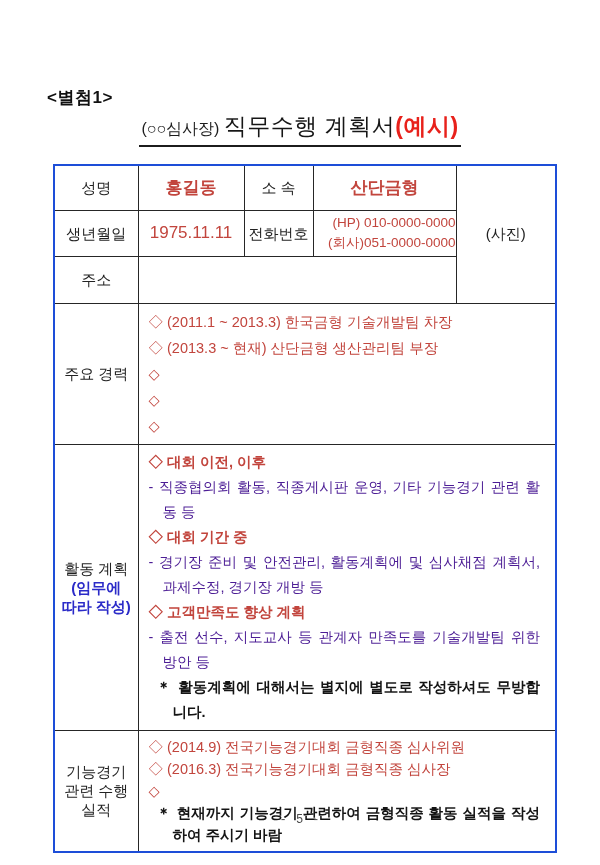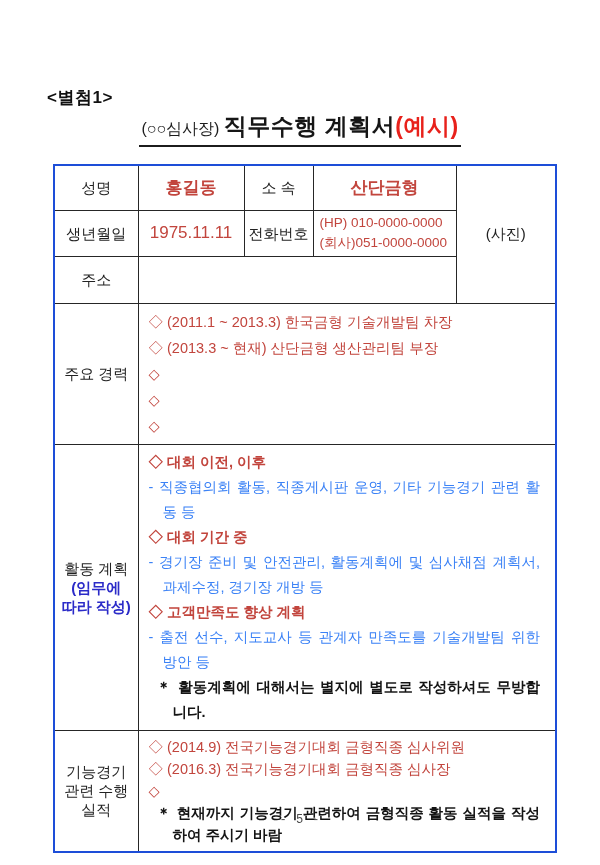--- a/index.html
+++ b/index.html
@@ -8,42 +8,42 @@
     position:relative; width:600px; height:865px; background:#ffffff;
     font-family:"Liberation Sans", sans-serif; color:#1f1f1f; overflow:hidden;border-radius:30px;
   }
   .attachment {
     position:absolute; left:47px; top:86px;
     font-size:17px; font-weight:bold; color:#111; letter-spacing:0.5px;
   }
   .title-wrap { position:absolute; left:0; top:111px; width:100%; text-align:center; }
   .title-inner { display:inline-block; border-bottom:2px solid #1c1c1c; padding:0 2px 3px 2px; }
   .title-prefix { font-size:16px; font-weight:normal; color:#1c1c1c; }
-  .title-main { font-size:23px; font-weight:bold; color:#161616; letter-spacing:0.5px; }
+  .title-main { font-size:23px; font-weight:normal; color:#161616; letter-spacing:0.5px; }
   .title-suffix { font-size:23px; font-weight:bold; color:#e8211b; letter-spacing:0.5px; }
 
   table.form {
     position:absolute; left:53px; top:164px; width:502px;
     border-collapse:collapse; table-layout:fixed;
     border:2px solid #1d4ed8;
   }
   table.form td { border:1px solid #262626; vertical-align:middle; }
   td.lbl { text-align:center; font-size:15px; color:#222; line-height:19px; }
   td.val { text-align:center; font-size:17px; }
   .red { color:#c2453d; }
   .rbold { font-weight:bold; }
-  td.phone { text-align:left; padding-left:6px; font-size:13.5px; line-height:20px; }
+  td.phone { text-align:right; padding-left:6px; font-size:13.5px; line-height:20px; }
   td.photo { text-align:center; font-size:15px; color:#222; }
   td.content { padding:5px 15px 5px 8px; vertical-align:middle; }
 
   .c-line { font-size:14.5px; line-height:26px; color:#c2453d; padding-left:2px; }
 
   .a-line { font-size:14.5px; line-height:25px; }
   .a-heading { color:#c2453d; font-weight:bold; padding-left:2px; }
-  .a-dash { color:#3b82f6; padding-left:16px; text-indent:-14px; text-align:justify; }
+  .a-dash { color:#4c1d95; padding-left:16px; text-indent:-14px; text-align:justify; }
   .a-note { color:#141414; font-weight:bold; padding-left:26px; text-indent:-16px; text-align:justify; }
 
   .h-line { font-size:14.5px; line-height:22px; }
 
   .blue { color:#2b2bc8; font-weight:bold; }
   .lbl-activity { font-size:15px; }
 
   .pageno {
     position:absolute; left:0; top:813px; width:100%; text-align:center;
     font-size:12px; color:#4a4a4a; font-family:"Liberation Mono", monospace; letter-spacing:1px;

